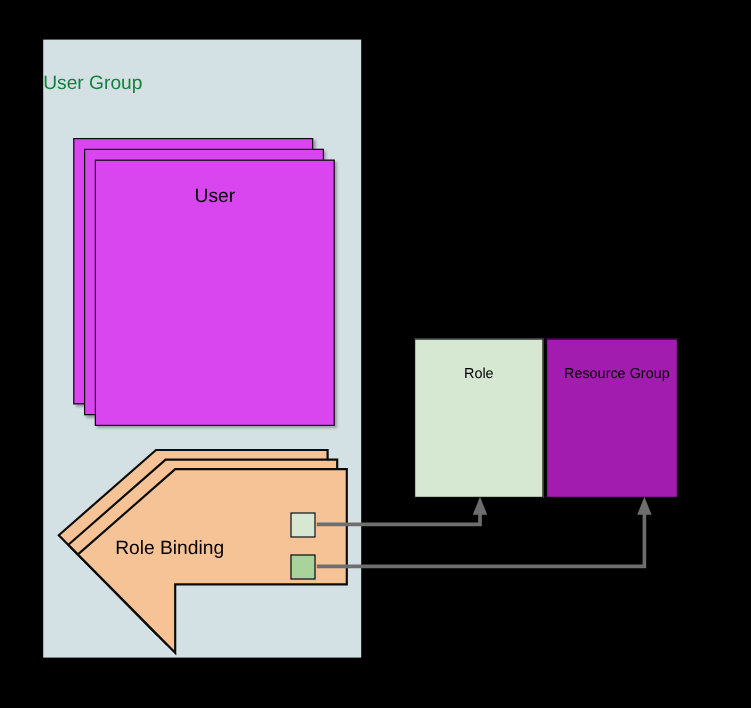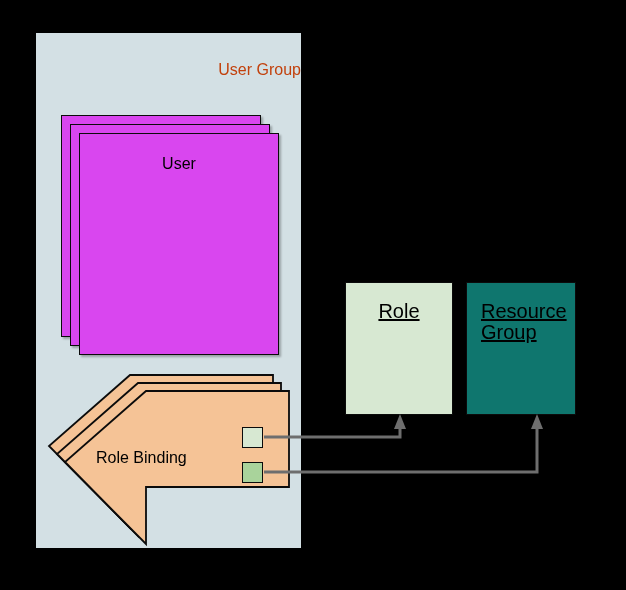--- a/index.html
+++ b/index.html
@@ -24,23 +24,23 @@
     width: 265px;
     height: 515px;
     background: #d3e0e4;
     box-sizing: border-box;
   }
   #user-group-title {
     position: absolute;
     left: 0;
     top: 27px;
     width: 265px;
-    text-align: right;
+    text-align: left;
     font-size: 16px;
-    color: #c2410c;
+    color: #15803d;
     line-height: 19px;
   }
 
   
   .user-card {
     position: absolute;
     width: 200px;
     height: 222px;
     background: #d946ef;
     border: 1.6px solid #0b0b0b;
@@ -101,36 +101,35 @@
     border: 1.4px solid #0b0b0b;
   }
   #role-box {
     left: 345px;
     top: 282px;
     width: 108px;
     height: 133px;
     background: #d7e8d2;
   }
   #resource-group-box {
-    left: 466px;
+    left: 455px;
     top: 282px;
     width: 110px;
     height: 133px;
-    background: #0f766e;
+    background: #a21caf;
   }
   .target-label {
     position: absolute;
     left: 8px;
     top: 18px;
     width: calc(100% - 16px);
     text-align: center;
-    font-size: 20px;
+    font-size: 12px;
     color: #000000;
     line-height: 21px;
-    text-decoration: underline;
   }
   #resource-group-label { text-align: left; left: 14px; }
 
   
   #connectors {
     position: absolute;
     left: 0;
     top: 0;
     width: 626px;
     height: 590px;

